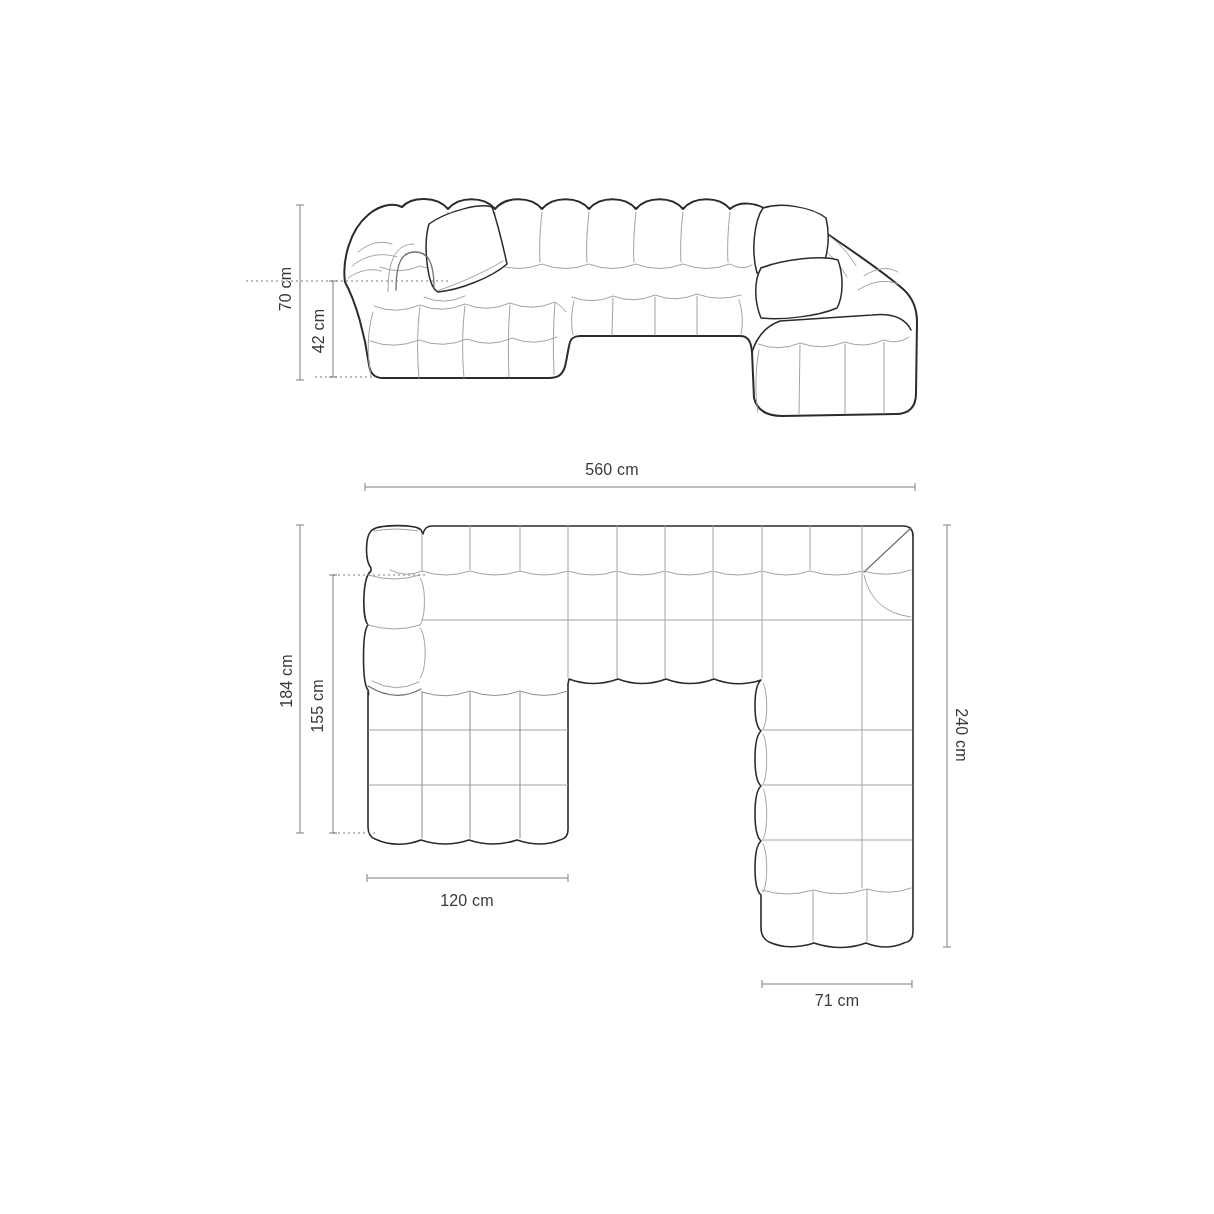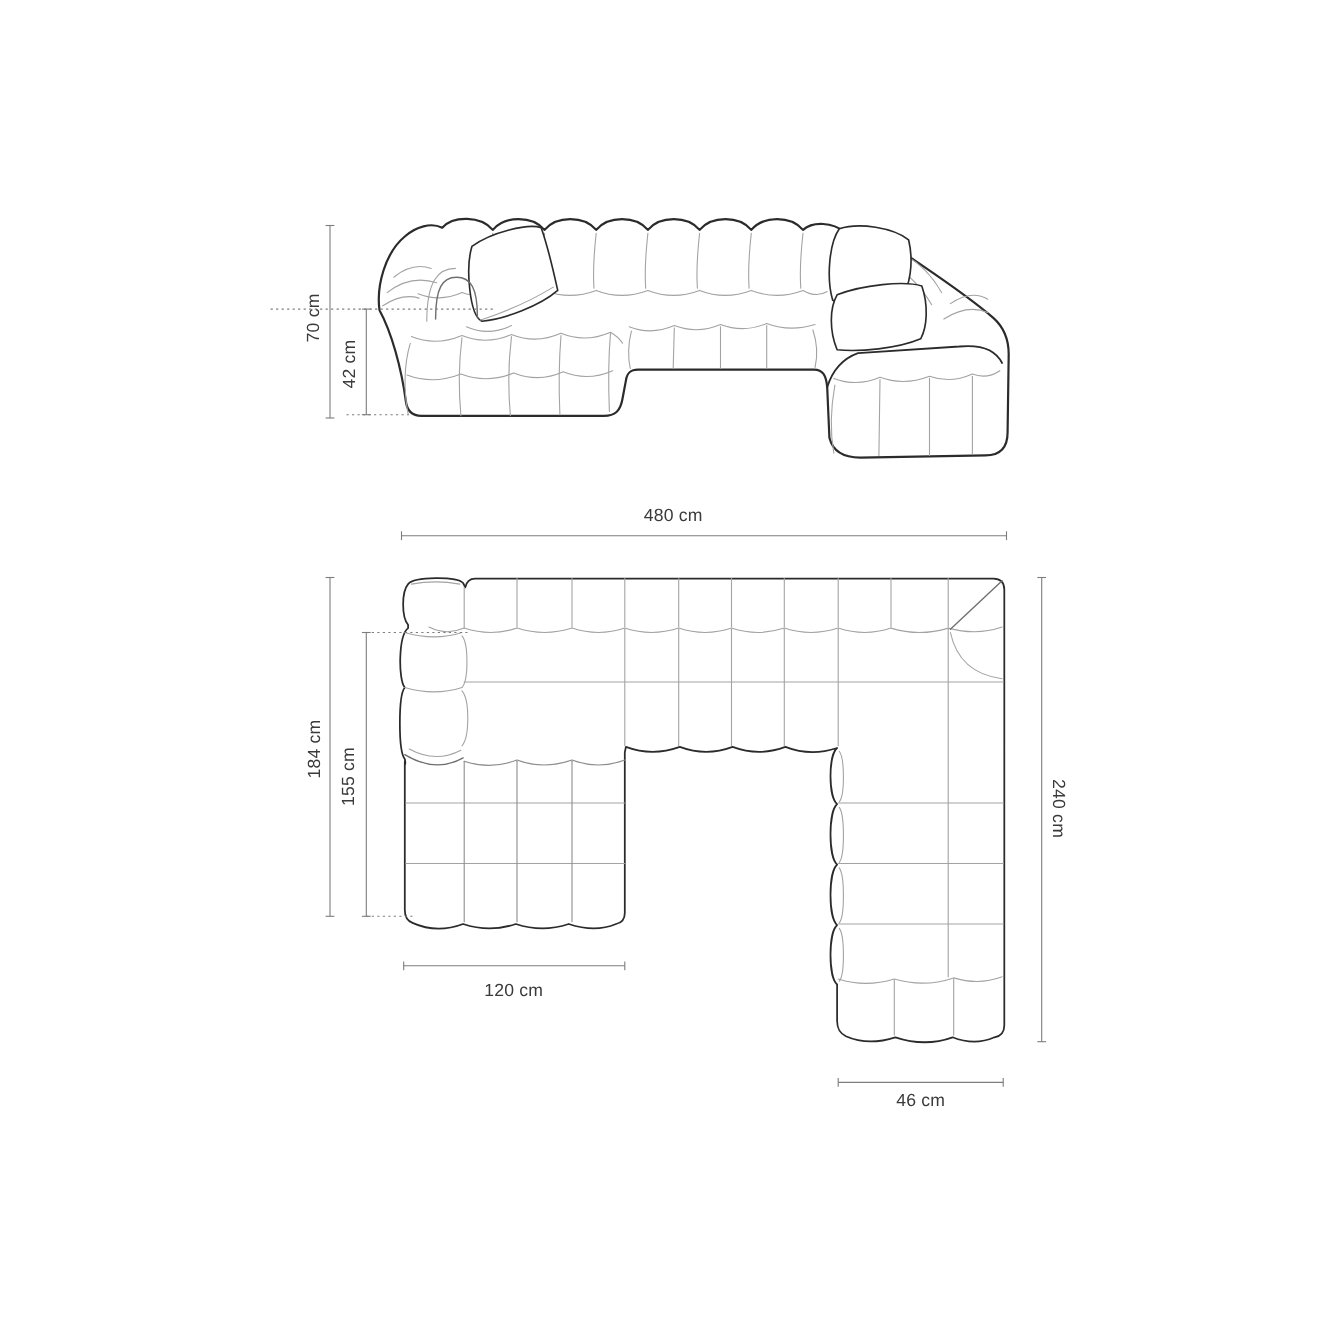--- a/index.html
+++ b/index.html
@@ -271,25 +271,25 @@
 
       <path d="M 333,575 L 428,575" stroke-dasharray="2 3"></path>
       <path d="M 333,833 L 376,833" stroke-dasharray="2 3"></path>
     </g>
   </svg>
 
   <div class="dim-label rot-ccw" style="left:286px;top:289px">70 cm</div>
 
   <div class="dim-label rot-ccw" style="left:319px;top:331px">42 cm</div>
 
-  <div class="dim-label" style="left:612px;top:470px">480 cm</div>
+  <div class="dim-label" style="left:612px;top:470px">560 cm</div>
 
   <div class="dim-label rot-ccw" style="left:287px;top:681px">184 cm</div>
 
   <div class="dim-label rot-ccw" style="left:318px;top:706px">155 cm</div>
 
   <div class="dim-label rot-cw" style="left:961px;top:735px">240 cm</div>
 
   <div class="dim-label" style="left:467px;top:901px">120 cm</div>
 
-  <div class="dim-label" style="left:837px;top:1001px">46 cm</div>
+  <div class="dim-label" style="left:837px;top:1001px">71 cm</div>
 
 </div>
 
 </body></html>

